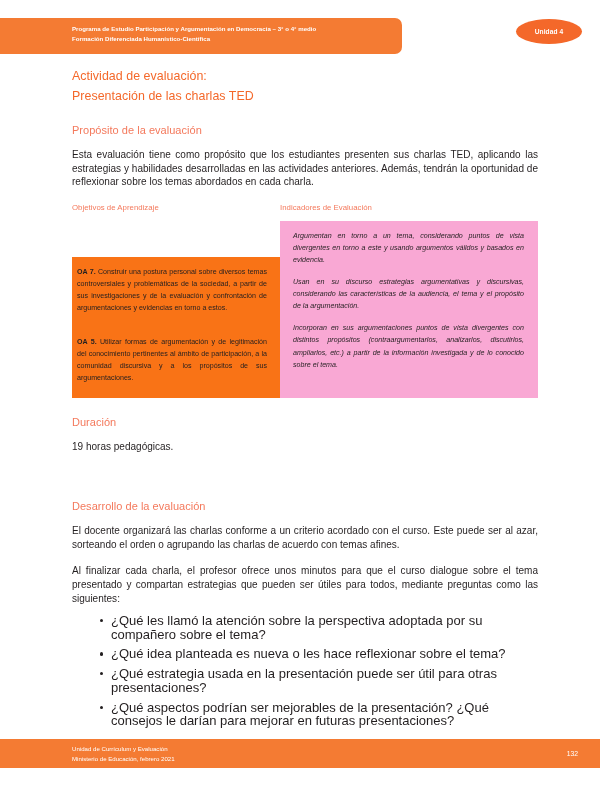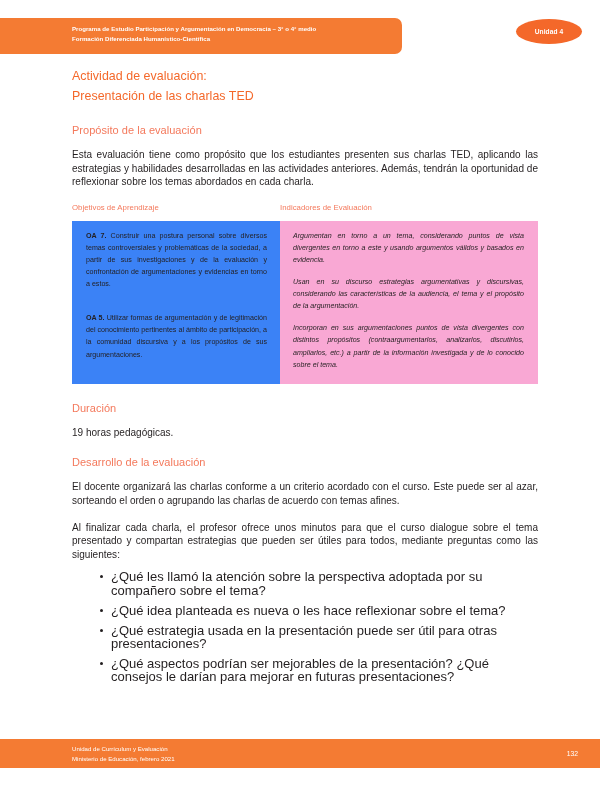--- a/index.html
+++ b/index.html
@@ -107,22 +107,23 @@
   }
   .th-left { width: 208px; }
   .th-right { width: 258px; }
 
   .oa-body {
     display: flex;
     width: 466px;
   }
   .col-left {
     width: 208px;
-    background: #3b82f6;
-    padding: 9px 13px 13px 14px;
+    background: #f97316;
+    padding: 9px 13px 13px 5px;
+    margin-top: 36px;
   }
   .col-right {
     width: 258px;
     background: #f9a8d4;
     padding: 9px 14px 13px 13px;
     font-style: italic;
   }
   .cellp {
     font-size: 7.1px;
     line-height: 12.1px;
@@ -217,21 +218,21 @@
         <p class="cellp">Argumentan en torno a un tema, considerando puntos de vista divergentes en torno a este y usando argumentos válidos y basados en evidencia.</p>
         <p class="cellp">Usan en su discurso estrategias argumentativas y discursivas, considerando las características de la audiencia, el tema y el propósito de la argumentación.</p>
         <p class="cellp">Incorporan en sus argumentaciones puntos de vista divergentes con distintos propósitos (contraargumentarlos, analizarlos, discutirlos, ampliarlos, etc.) a partir de la información investigada y de lo conocido sobre el tema.</p>
       </div>
     </div>
   </div>
 
   <h2 class="section-head">Duración</h2>
   <p class="body-text">19 horas pedagógicas.</p>
 
-  <h2 class="section-head" style="margin-top:16px;">Desarrollo de la evaluación</h2>
+  <h2 class="section-head" style="margin-top:46px;">Desarrollo de la evaluación</h2>
   <p class="body-text">El docente organizará las charlas conforme a un criterio acordado con el curso. Este puede ser al azar, sorteando el orden o agrupando las charlas de acuerdo con temas afines.</p>
   <p class="body-text" style="margin-top:13px;">Al finalizar cada charla, el profesor ofrece unos minutos para que el curso dialogue sobre el tema presentado y compartan estrategias que pueden ser útiles para todos, mediante preguntas como las siguientes:</p>
 
   <ul class="qlist">
     <li>¿Qué les llamó la atención sobre la perspectiva adoptada por su compañero sobre el tema?</li>
     <li>¿Qué idea planteada es nueva o les hace reflexionar sobre el tema?</li>
     <li>¿Qué estrategia usada en la presentación puede ser útil para otras presentaciones?</li>
     <li>¿Qué aspectos podrían ser mejorables de la presentación? ¿Qué consejos le darían para mejorar en futuras presentaciones?</li>
   </ul>
 

